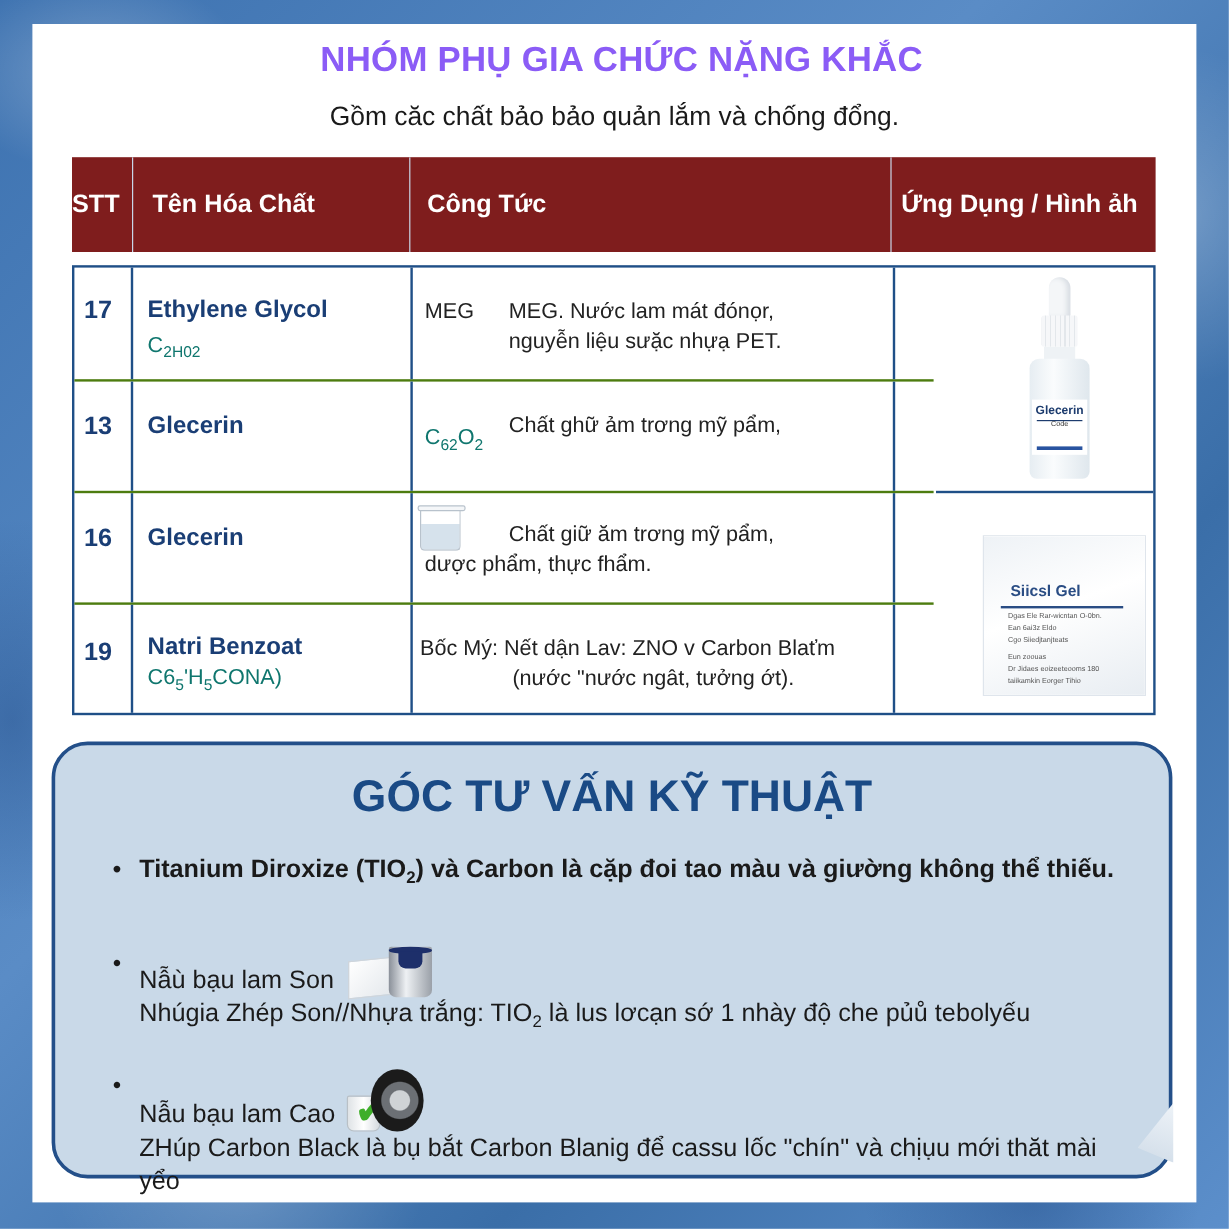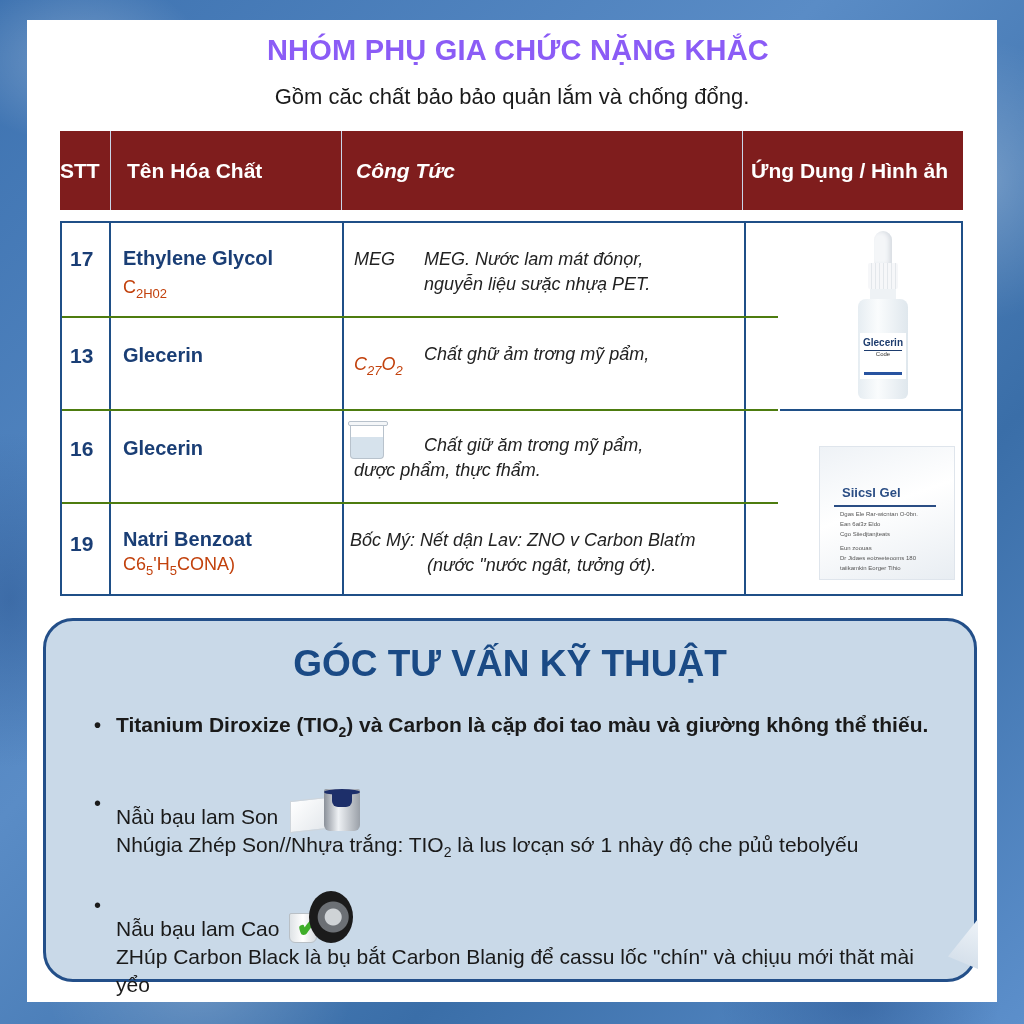--- a/index.html
+++ b/index.html
@@ -43,21 +43,21 @@
     overflow: hidden;
   }
   .thead .th {
     display: flex; align-items: center;
     border-right: 1.5px solid #c9d6e8;
     white-space: nowrap;
   }
   .thead .th:last-child { border-right: none; }
   .c1 { width: 51px; }
   .c2 { width: 231px; }
-  .c3 { width: 401px; font-style: italic; }
+  .c3 { width: 401px; }
   .c4 { width: 220px; }
   .th.c1 { padding-left: 0px; }
   .th.c2 { padding-left: 16px; }
   .th.c3 { padding-left: 14px; }
   .th.c4 { padding-left: 8px; }
 
   .tbody {
     position: absolute; left: 33px; top: 201px;
     width: 903px; height: 375px;
     border: 2px solid #1f4f87;
@@ -79,21 +79,21 @@
     position: absolute; left: 8px;
     font-size: 21px; font-weight: bold; color: #1a3e75;
   }
   .name {
     position: absolute; left: 12px;
     font-size: 20px; font-weight: bold; color: #1a3e75;
     white-space: nowrap;
   }
   .formula {
     position: absolute; left: 12px;
-    font-size: 18px; color: #c2410c;
+    font-size: 18px; color: #0f766e;
     white-space: nowrap;
   }
   .formula sub { font-size: 13px; }
   .cell-text {
     position: absolute; font-size: 18px; color: #222; line-height: 25px;
     white-space: nowrap;
   }
   .imgcol {
     position: absolute; left: 718px; width: 181px;
     border-left: 0;
@@ -194,21 +194,21 @@
     </div>
 
     <div class="row r2">
       <div class="td c1">
           <span class="stt" style="top:26px">13</span>
         </div>
       <div class="td c2">
         <span class="name" style="top:26px">Glecerin</span>
       </div>
       <div class="td c3">
-        <span class="formula" style="left:10px;top:36px"><span>C</span><sub>27</sub><span>O</span><sub>2</sub></span>
+        <span class="formula" style="left:10px;top:36px"><span>C</span><sub>62</sub><span>O</span><sub>2</sub></span>
         <span class="cell-text" style="left:80px;top:24px">Chất ghữ ảm trơng mỹ pẩm,</span>
       </div>
     </div>
 
     <div class="row r3">
       <div class="td c1">
           <span class="stt" style="top:26px">16</span>
         </div>
       <div class="td c2">
         <span class="name" style="top:26px">Glecerin</span>

